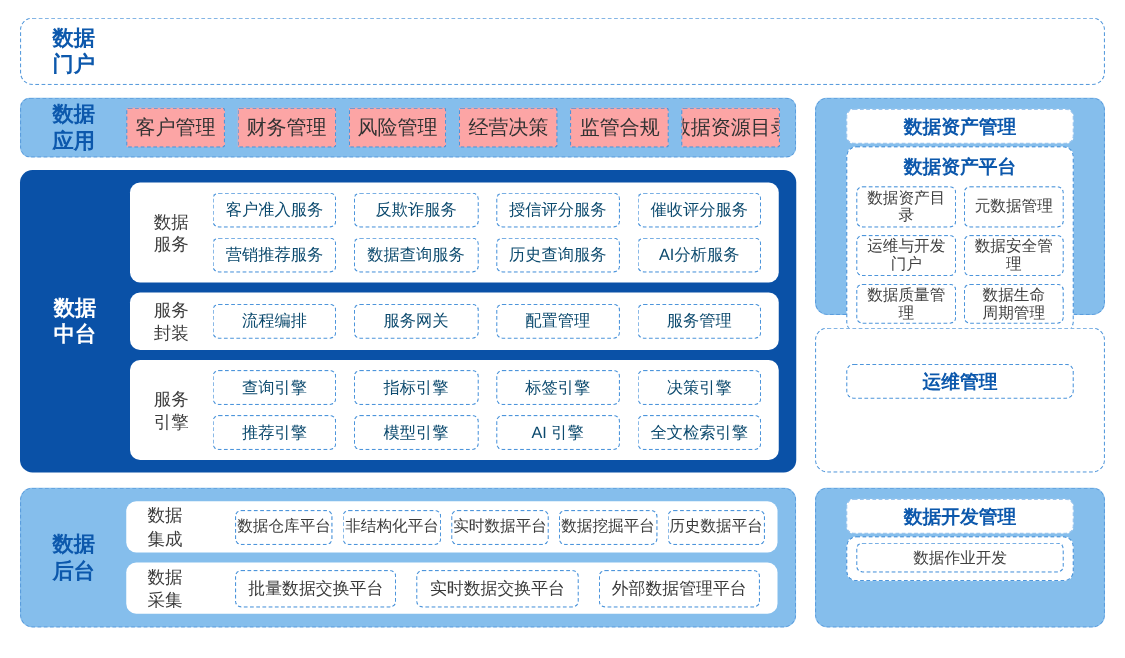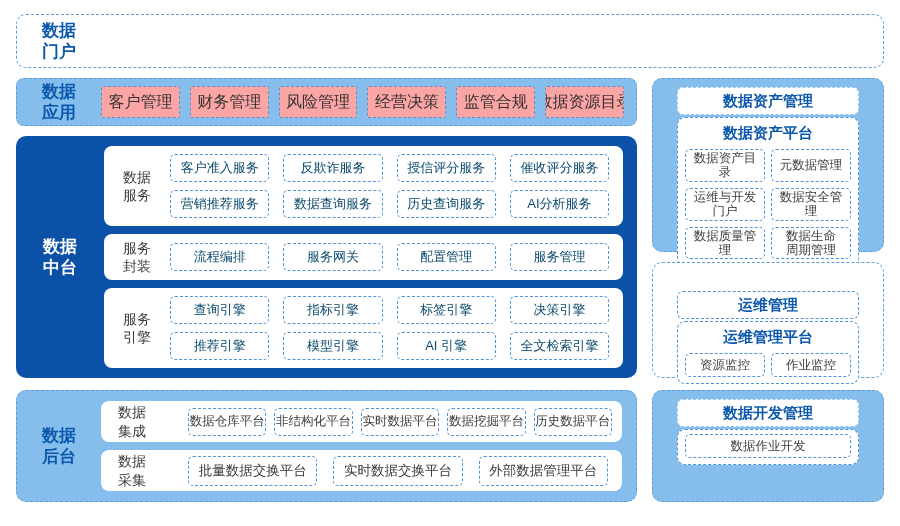--- a/index.html
+++ b/index.html
@@ -229,29 +229,20 @@
         <div class="cell">数据质量管理</div>
 
         <div class="cell">数据生命
 周期管理</div>
       </div>
   </div>
 </div>
 
 <div class="sec right-sec white" id="ops">
   <div class="title-box">运维管理</div>
-  <div class="platform-box">
-    <div class="platform-title">运维管理平台</div>
-    <div class="cell-grid">
-
-        <div class="cell">资源监控</div>
-
-        <div class="cell">作业监控</div>
-      </div>
-  </div>
 </div>
 
 <div class="sec right-sec blue" id="devmgmt">
   <div class="title-box">数据开发管理</div>
   <div class="platform-box">
     <div class="cell-grid single">
 
         <div class="cell">数据作业开发</div>
       </div>
   </div>

